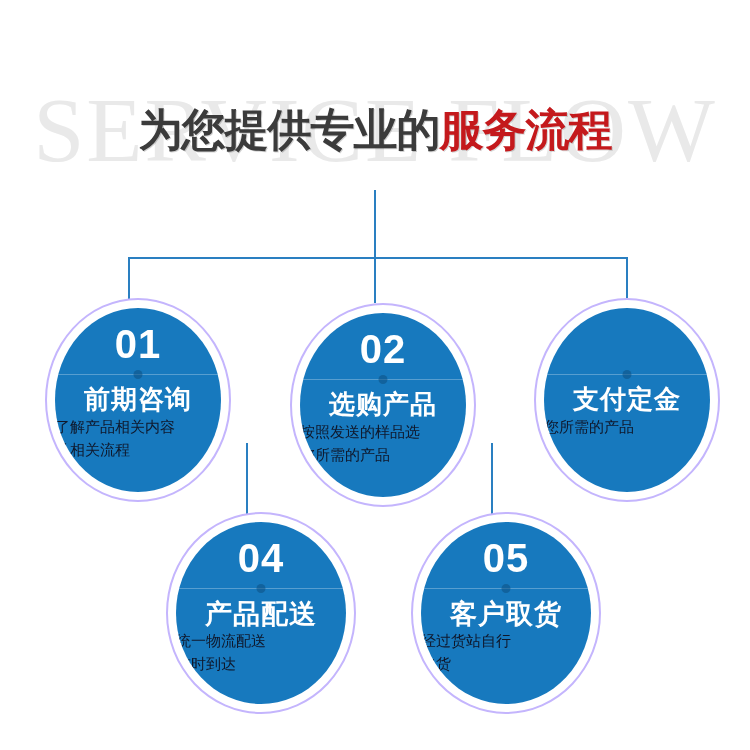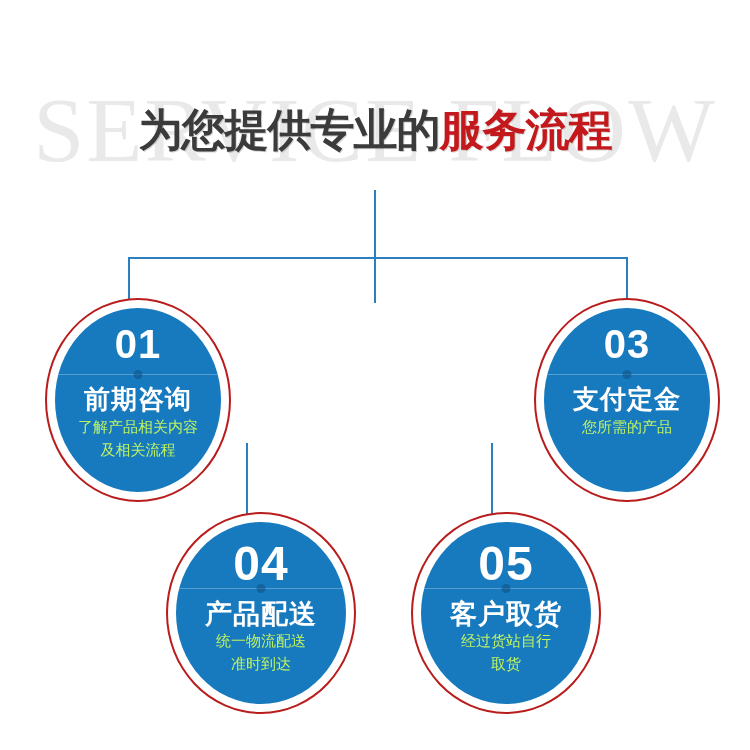--- a/index.html
+++ b/index.html
@@ -37,21 +37,21 @@
 
   
   .conn { position:absolute; background:#2a7fc1; }
   .conn-v { width:2px; }
   .conn-h { height:2px; }
 
   
   .node {
     position:absolute;
     border-radius:50%;
-    border:2px solid #b91c1c;   
+    border:2px solid #c4b5fd;   
     background:#ffffff;
     display:flex; align-items:center; justify-content:center;
   }
   .node-inner {
     border-radius:50%;
     background:#1779be;
     width:calc(100% - 16px); height:calc(100% - 16px);
     position:relative;
     overflow:hidden;
   }
@@ -68,36 +68,36 @@
     position:absolute; width:9px; height:9px; border-radius:50%;
     background:rgba(12,80,130,0.55);
     left:50%; transform:translateX(-50%);
   }
   .node-title {
     position:absolute; left:0; width:100%; text-align:center;
     color:#ffffff; font-weight:bold;
     font-family:"Liberation Sans","DejaVu Sans",sans-serif;
   }
   .node-desc {
-    position:absolute; left:0; width:100%; text-align:center;
-    color:#bef264; font-weight:normal; line-height:1.5;
+    position:absolute; left:0; width:100%; text-align:left;
+    color:#0f172a; font-weight:normal; line-height:1.5;
     font-family:"Liberation Sans","DejaVu Sans",sans-serif;
   }
 
   
   .node-top { width:186px; height:204px; }
   .node-top .node-num   { top:14px;  font-size:40px; }
   .node-top .node-divider { top:66px; }
   .node-top .node-dot     { top:62px; }
   .node-top .node-title { top:74px;  font-size:26px; letter-spacing:1px; }
   .node-top .node-desc  { top:108px; font-size:15px; }
 
   
   .node-bot { width:190px; height:202px; }
-  .node-bot .node-num   { top:14px;  font-size:48px; }
+  .node-bot .node-num   { top:14px;  font-size:40px; }
   .node-bot .node-divider { top:66px; }
   .node-bot .node-dot     { top:62px; }
   .node-bot .node-title { top:74px;  font-size:27px; letter-spacing:1px; }
   .node-bot .node-desc  { top:108px; font-size:15px; }
 </style>
 </head>
 <body>
 
 <div id="stage">
 
@@ -125,24 +125,35 @@
       <div class="node-divider"></div>
       <div class="node-dot"></div>
       <div class="node-title">前期咨询</div>
       <div class="node-desc">
         <div>了解产品相关内容</div>
         <div>及相关流程</div>
       </div>
     </div>
   </div>
 
+  <div class="node node-top" style="left:290px; top:303px;">
+    <div class="node-inner">
+      <div class="node-num">02</div>
+      <div class="node-divider"></div>
+      <div class="node-dot"></div>
+      <div class="node-title">选购产品</div>
+      <div class="node-desc">
+        <div>按照发送的样品选</div>
+        <div>您所需的产品</div>
+      </div>
+    </div>
+  </div>
 
   <div class="node node-top" style="left:534px; top:298px;">
     <div class="node-inner">
-      <div class="node-num">03</div>
       <div class="node-divider"></div>
       <div class="node-dot"></div>
       <div class="node-title">支付定金</div>
       <div class="node-desc">
         <div>您所需的产品</div>
       </div>
     </div>
   </div>
 
   <div class="node node-bot" style="left:166px; top:512px;">

